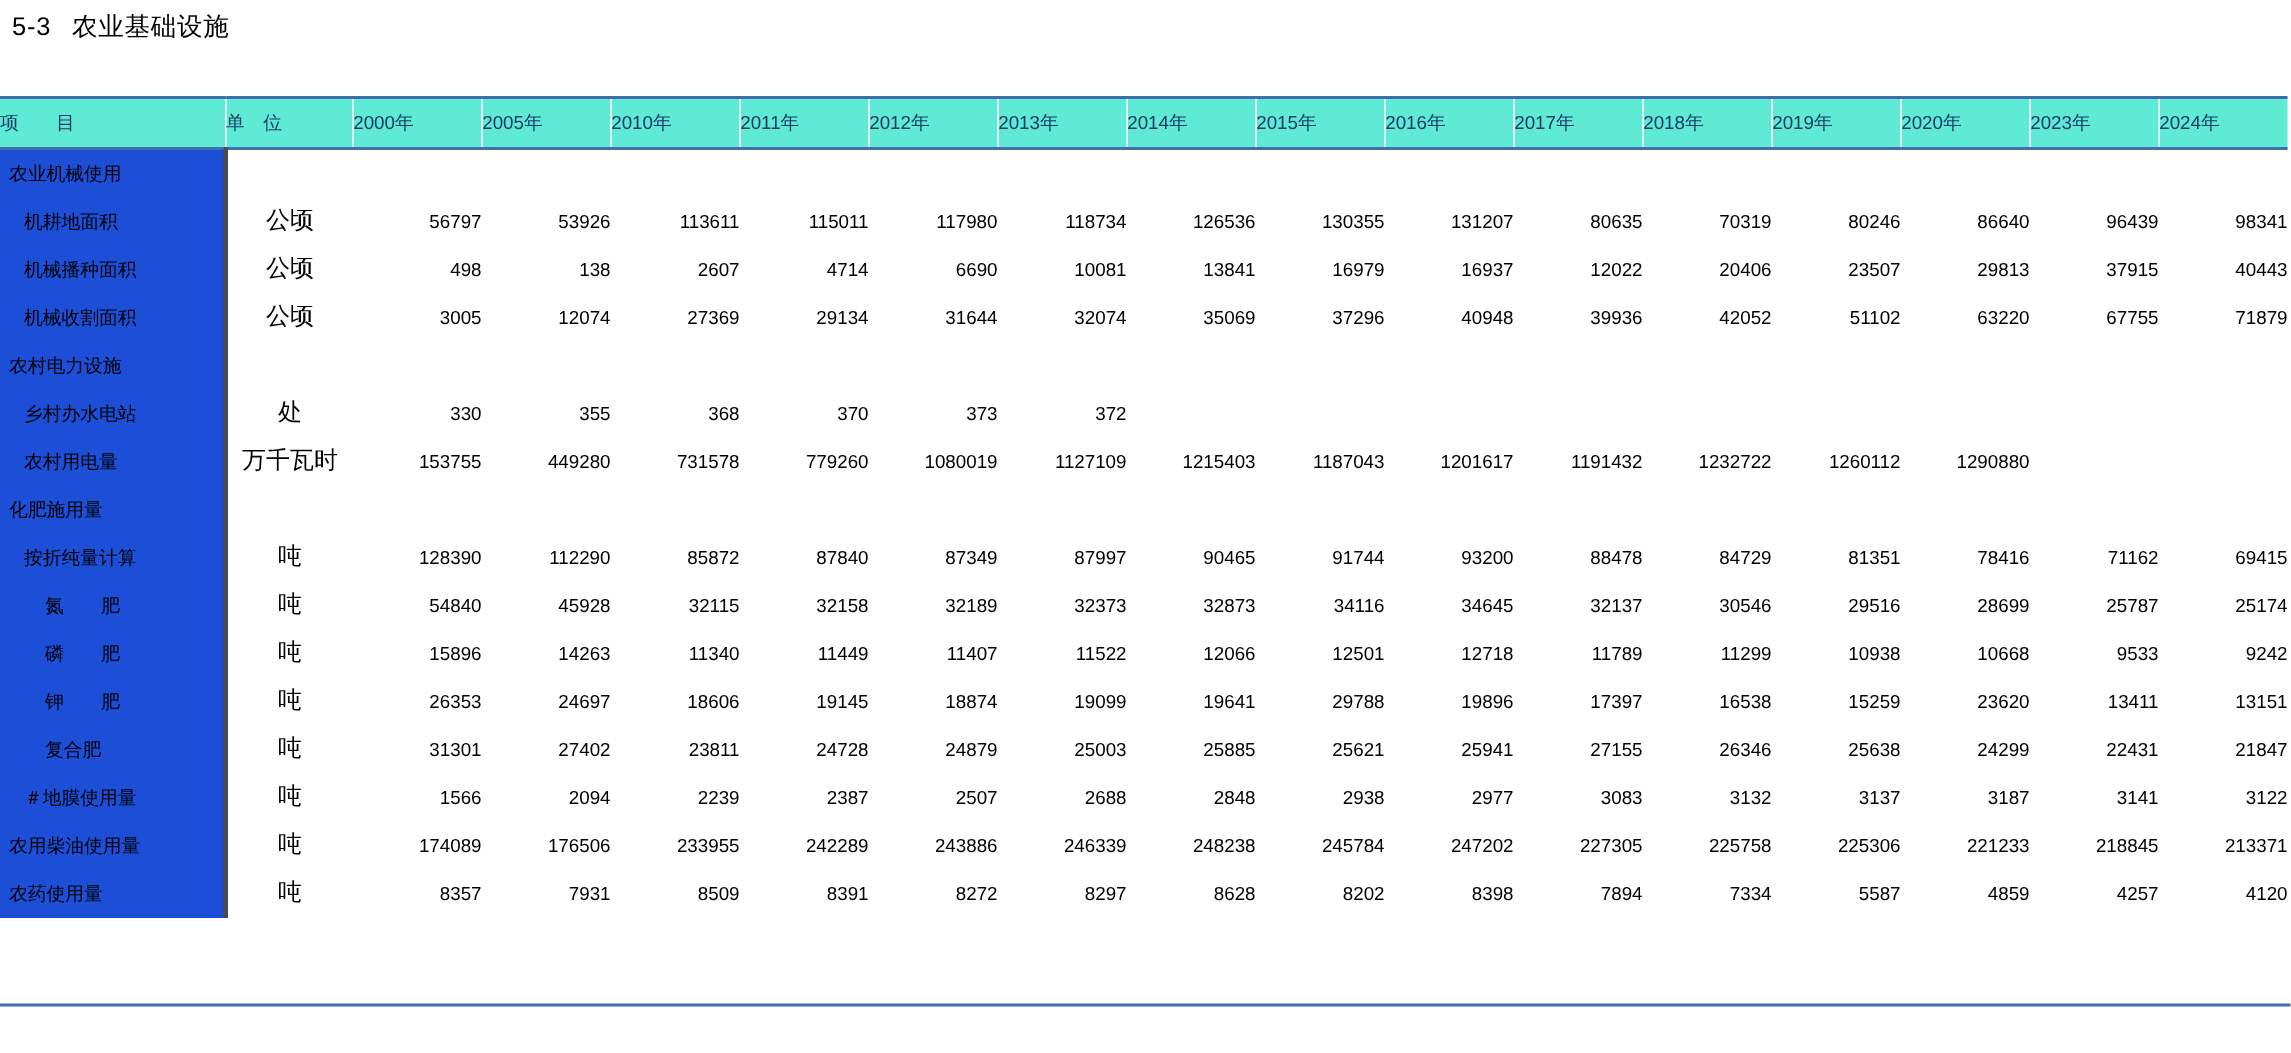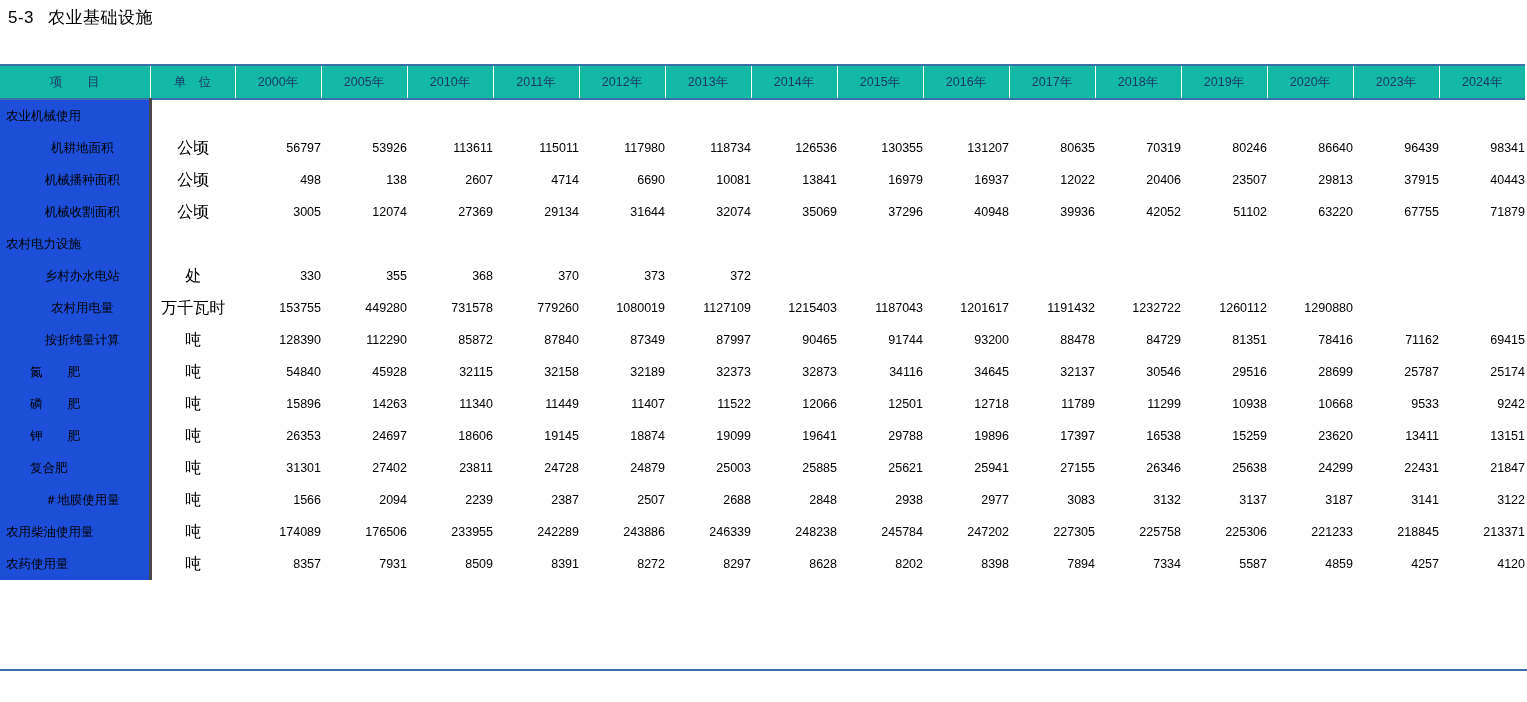--- a/index.html
+++ b/index.html
@@ -42,43 +42,43 @@
   table.data th, table.data td {
     padding: 0;
     margin: 0;
     height: 32px;
     line-height: 32px;
     white-space: nowrap;
     font-weight: normal;
   }
   
   thead th {
-    background: #14b8a6;
+    background: #5eead4;
     color: #1a3b66;
     font-size: 12.5px;
-    text-align: center;
+    text-align: left;
     border-left: 1px solid #ffffff;
     border-top: 2px solid #3d6fa8;
     border-bottom: 2px solid #3d6fa8;
     height: 26px;
     line-height: 26px;
   }
   thead th.first {
     border-left: none;
   }
   
   td.item {
     background: #1d4ed8;
     text-align: left;
     padding-left: 6px;
     border-right: 3px solid #4a4a4a;
     font-size: 12.5px;
   }
   td.item.lvl1 { padding-left: 6px; }
-  td.item.lvl2 { padding-left: 16px; text-align: center; }
+  td.item.lvl2 { padding-left: 16px; }
   td.item.lvl3 { padding-left: 30px; }
   td.unit {
     text-align: center;
     font-size: 16px;
   }
   td.val {
     text-align: right;
     padding-right: 12px;
     font-size: 12.5px;
   }
@@ -272,20 +272,39 @@
           <td class="val">1187043</td>
           <td class="val">1201617</td>
           <td class="val">1191432</td>
           <td class="val">1232722</td>
           <td class="val">1260112</td>
           <td class="val">1290880</td>
           <td class="val"></td>
           <td class="val"></td>
         </tr>
         <tr>
+          <td class="item lvl1">化肥施用量</td>
+          <td class="unit"></td>
+          <td class="val"></td>
+          <td class="val"></td>
+          <td class="val"></td>
+          <td class="val"></td>
+          <td class="val"></td>
+          <td class="val"></td>
+          <td class="val"></td>
+          <td class="val"></td>
+          <td class="val"></td>
+          <td class="val"></td>
+          <td class="val"></td>
+          <td class="val"></td>
+          <td class="val"></td>
+          <td class="val"></td>
+          <td class="val"></td>
+        </tr>
+        <tr>
           <td class="item lvl2">按折纯量计算</td>
           <td class="unit">吨</td>
           <td class="val">128390</td>
           <td class="val">112290</td>
           <td class="val">85872</td>
           <td class="val">87840</td>
           <td class="val">87349</td>
           <td class="val">87997</td>
           <td class="val">90465</td>
           <td class="val">91744</td>

